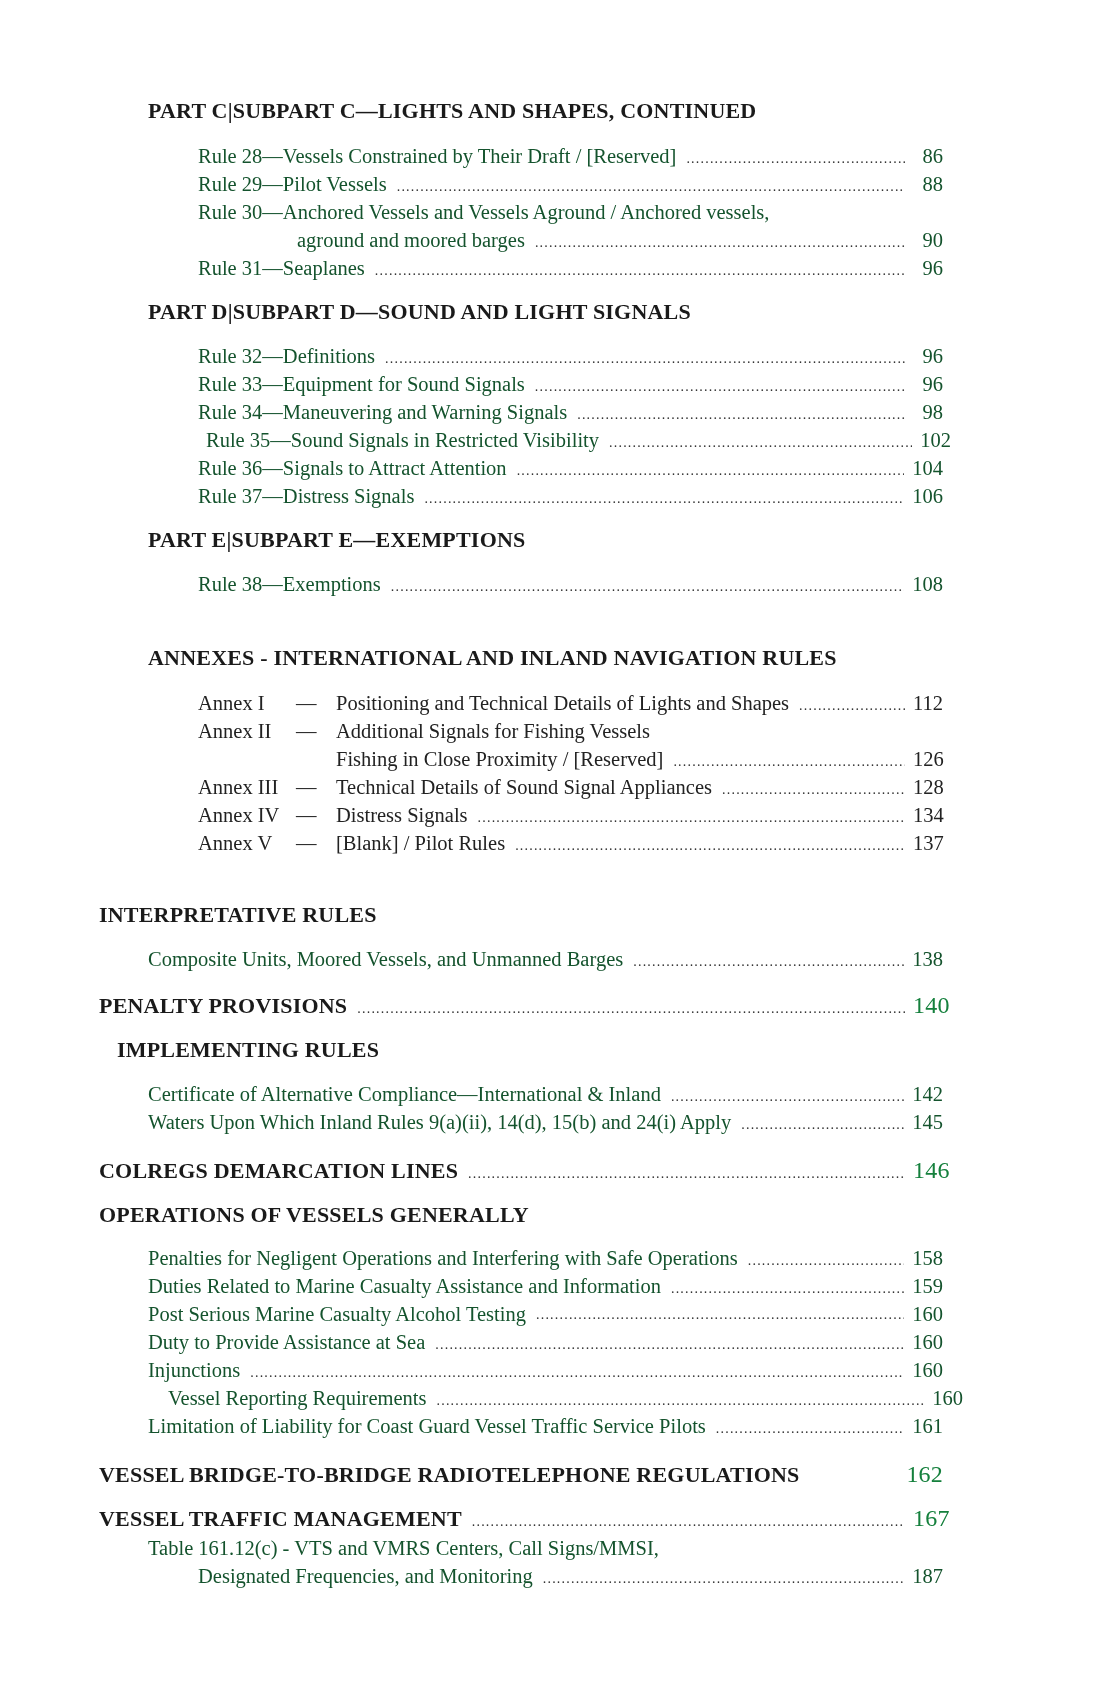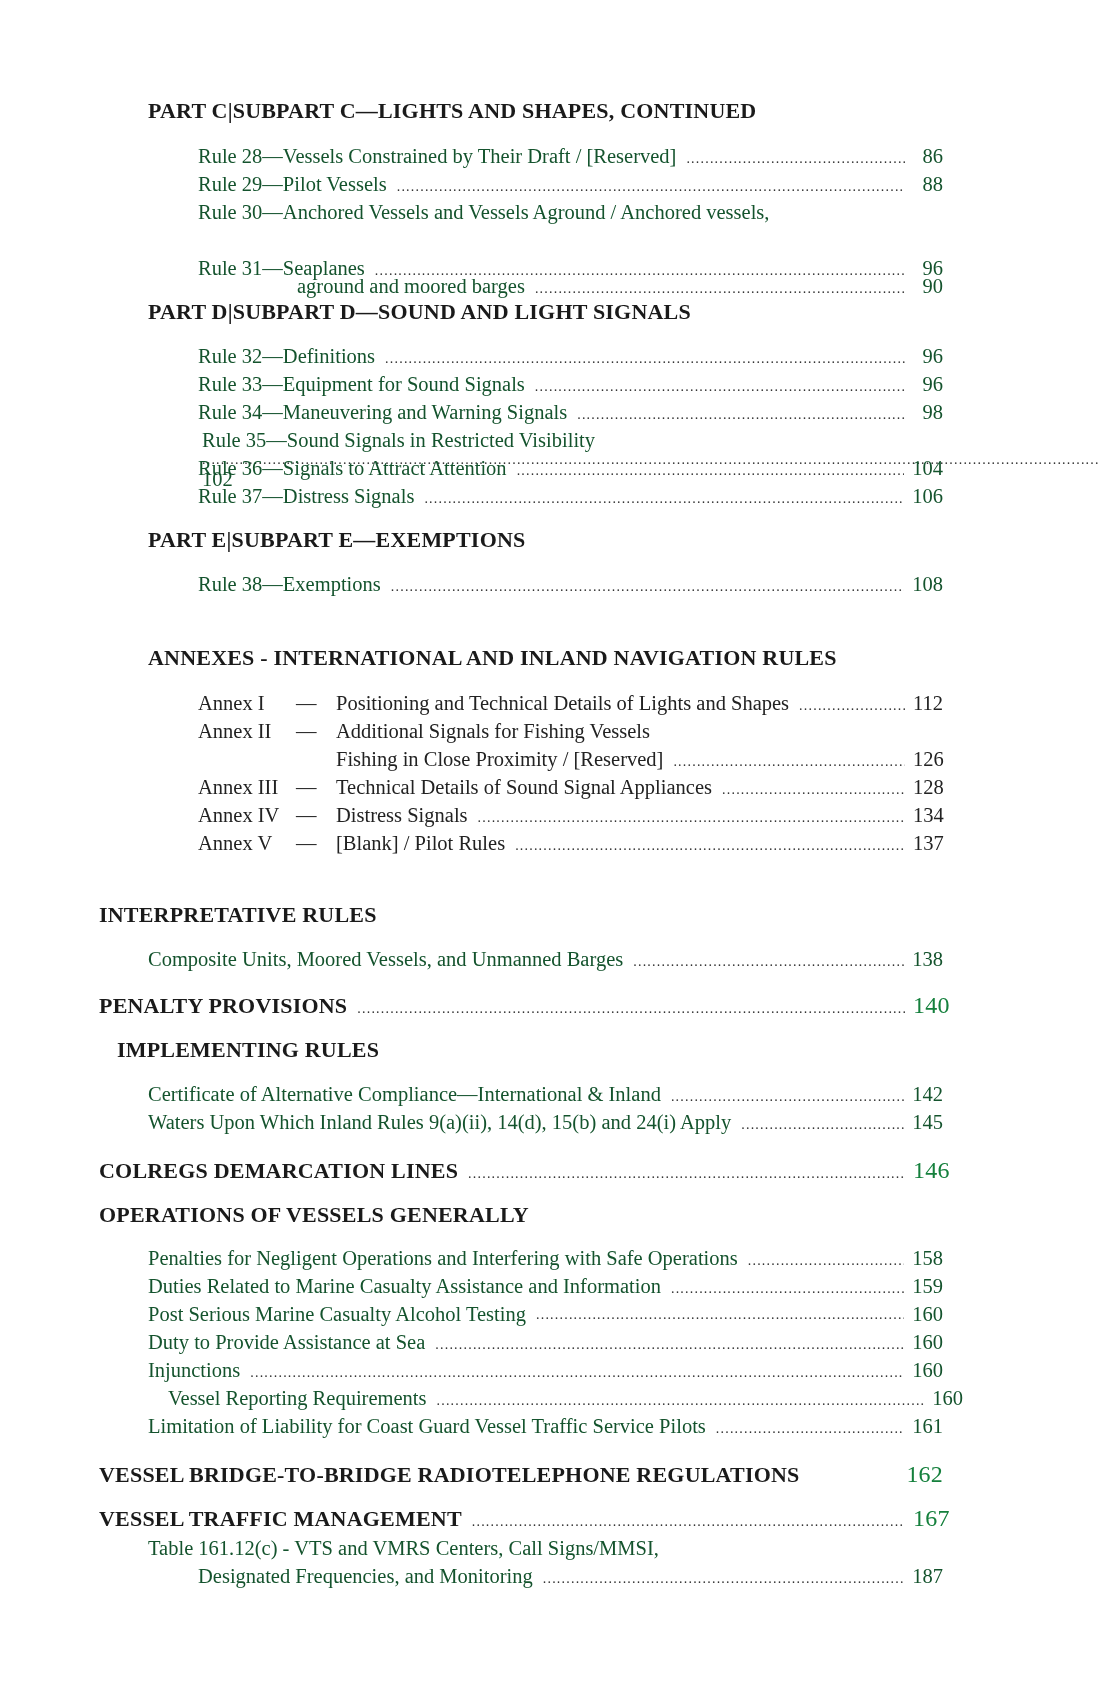--- a/index.html
+++ b/index.html
@@ -59,21 +59,21 @@
       <span class="pg">86</span>
   </div>
   <div class="abs entry" style="left:198px; top:173px; width:745px;">
     <span class="txt">Rule 29—Pilot Vessels</span>
       <span class="leader"></span>
       <span class="pg">88</span>
   </div>
   <div class="abs entry" style="left:198px; top:201px; width:745px;">
     <span class="txt">Rule 30—Anchored Vessels and Vessels Aground / Anchored vessels,</span>
   </div>
-  <div class="abs entry" style="left:297px; top:229px; width:646px;margin-top:46px;">
+  <div class="abs entry" style="left:297px; top:229px; width:646px;">
     <span class="txt">aground and moored barges</span>
       <span class="leader"></span>
       <span class="pg">90</span>
   </div>
   <div class="abs entry" style="left:198px; top:257px; width:745px;">
     <span class="txt">Rule 31—Seaplanes</span>
       <span class="leader"></span>
       <span class="pg">96</span>
   </div>
 
@@ -86,21 +86,21 @@
   <div class="abs entry" style="left:198px; top:373px; width:745px;">
     <span class="txt">Rule 33—Equipment for Sound Signals</span>
       <span class="leader"></span>
       <span class="pg">96</span>
   </div>
   <div class="abs entry" style="left:198px; top:401px; width:745px;">
     <span class="txt">Rule 34—Maneuvering and Warning Signals</span>
       <span class="leader"></span>
       <span class="pg">98</span>
   </div>
-  <div class="abs entry" style="left:192px; top:429px; width:745px;flex-direction:column;">
+  <div class="abs entry" style="left:206px; top:429px; width:745px;">
     <span class="txt">Rule 35—Sound Signals in Restricted Visibility</span>
       <span class="leader"></span>
       <span class="pg">102</span>
   </div>
   <div class="abs entry" style="left:198px; top:457px; width:745px;">
     <span class="txt">Rule 36—Signals to Attract Attention</span>
       <span class="leader"></span>
       <span class="pg">104</span>
   </div>
   <div class="abs entry" style="left:198px; top:485px; width:745px;">

